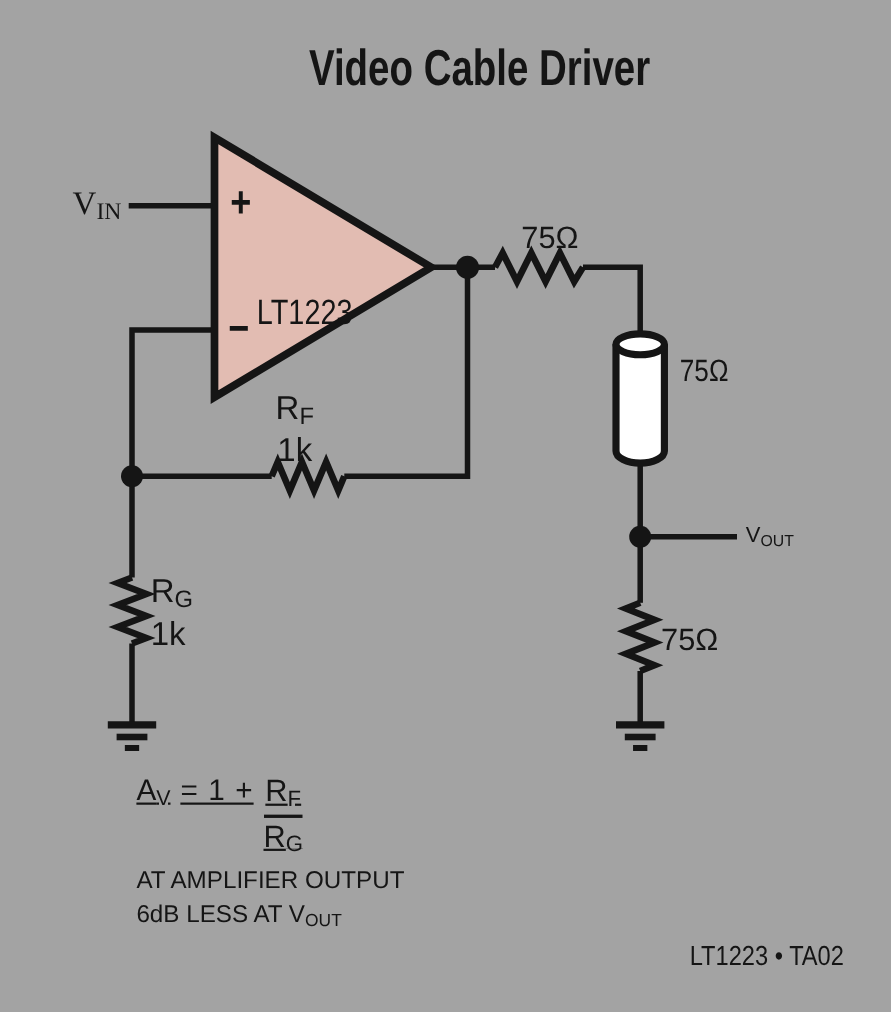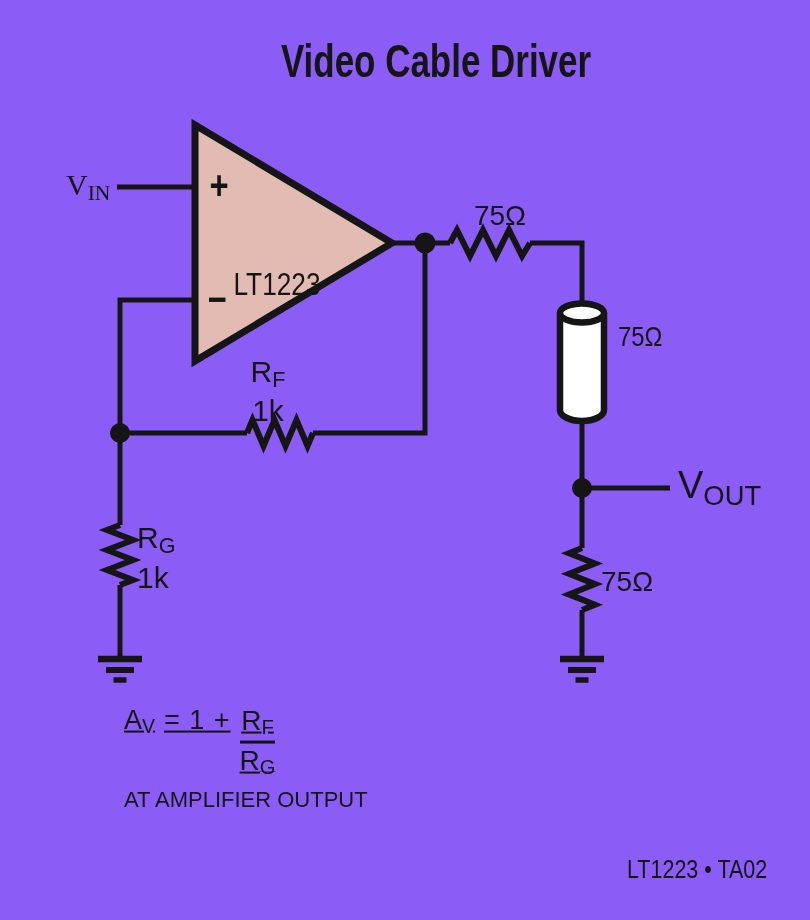--- a/index.html
+++ b/index.html
@@ -1,38 +1,38 @@
 <!DOCTYPE html>
 <html><head>
 <meta charset="utf-8">
 <style>
   html,body { margin:0; padding:0; background:#fff; }
   .canvas {
-    position:relative; width:810px; height:920px; background:#8b5cf6;
+    position:relative; width:810px; height:920px; background:#a3a3a3;
     font-family:"Liberation Sans", sans-serif; color:#151515; overflow:hidden;
   }
   svg.schem { position:absolute; left:0; top:0; }
   .ink { stroke:#151515; fill:none; }
 
   .lbl { position:absolute; white-space:nowrap; color:#151515; }
   .cx  { display:inline-block; transform:scaleX(0.85); transform-origin:0 50%; }
   .cxc { display:inline-block; transform:scaleX(0.82); transform-origin:50% 50%; }
   .sub { font-size:0.72em; vertical-align:-0.22em; }
 
   .title { left:436px; top:34px; transform:translateX(-50%); font-size:46px; font-weight:700; }
   .title .cxc { transform:scaleX(0.76); }
 
   .vin   { left:66px;  top:187px; transform:translateY(-50%); font-size:30px;font-family:Liberation Serif, serif; }
   .plus  { left:219px; top:185px; transform:translate(-50%,-50%); font-size:40px; font-weight:700; }
   .minus { left:217px; top:299px; transform:translate(-50%,-50%); font-size:40px; font-weight:700; }
   .part  { left:277px; top:243px; transform:translate(-50%,-50%); font-size:32px;margin-top:41px; }
 
   .rser  { left:500px; top:216px; transform:translate(-50%,-50%); font-size:28px; }
   .cable { left:618px; top:320px; font-size:28px; line-height:34px; }
-  .vout  { left:678px; top:488px; transform:translateY(-50%); font-size:38px; }
+  .vout  { left:678px; top:488px; transform:translateY(-50%); font-size:20px; }
   .rterm { left:601px; top:582px; transform:translateY(-50%); font-size:28px; }
 
   .rf { left:268px; top:356px; transform:translateX(-50%); text-align:center; font-size:30px; line-height:31px; }
   .rg { left:137px; top:522px; font-size:30px; line-height:32px; }
 
   .formula { left:124px; top:742px; transform:translateY(-50%); font-size:27px;
              display:flex; align-items:flex-start;text-decoration:underline; }
   .formula .op { margin:0 9px; letter-spacing:1px; }
   .frac { display:inline-flex; flex-direction:column; align-items:center; font-size:28px; }
   .frac-bar { height:3px; background:#151515; align-self:stretch; margin:2px 0 1px 0; }
@@ -126,17 +126,18 @@
     <span class="op">= 1 +</span>
     <span class="frac">
       <span><span>R</span><span class="sub">F</span></span>
       <span class="frac-bar"></span>
       <span><span>R</span><span class="sub">G</span></span>
     </span>
   </div>
 
   <div class="lbl notes">
     <div>AT AMPLIFIER OUTPUT</div>
+    <div><span>6dB LESS AT V</span><span class="sub">OUT</span></div>
   </div>
 
   <div class="lbl footer"><span class="cx">LT1223 • TA02</span></div>
 
 </div>
 
 </body></html>

